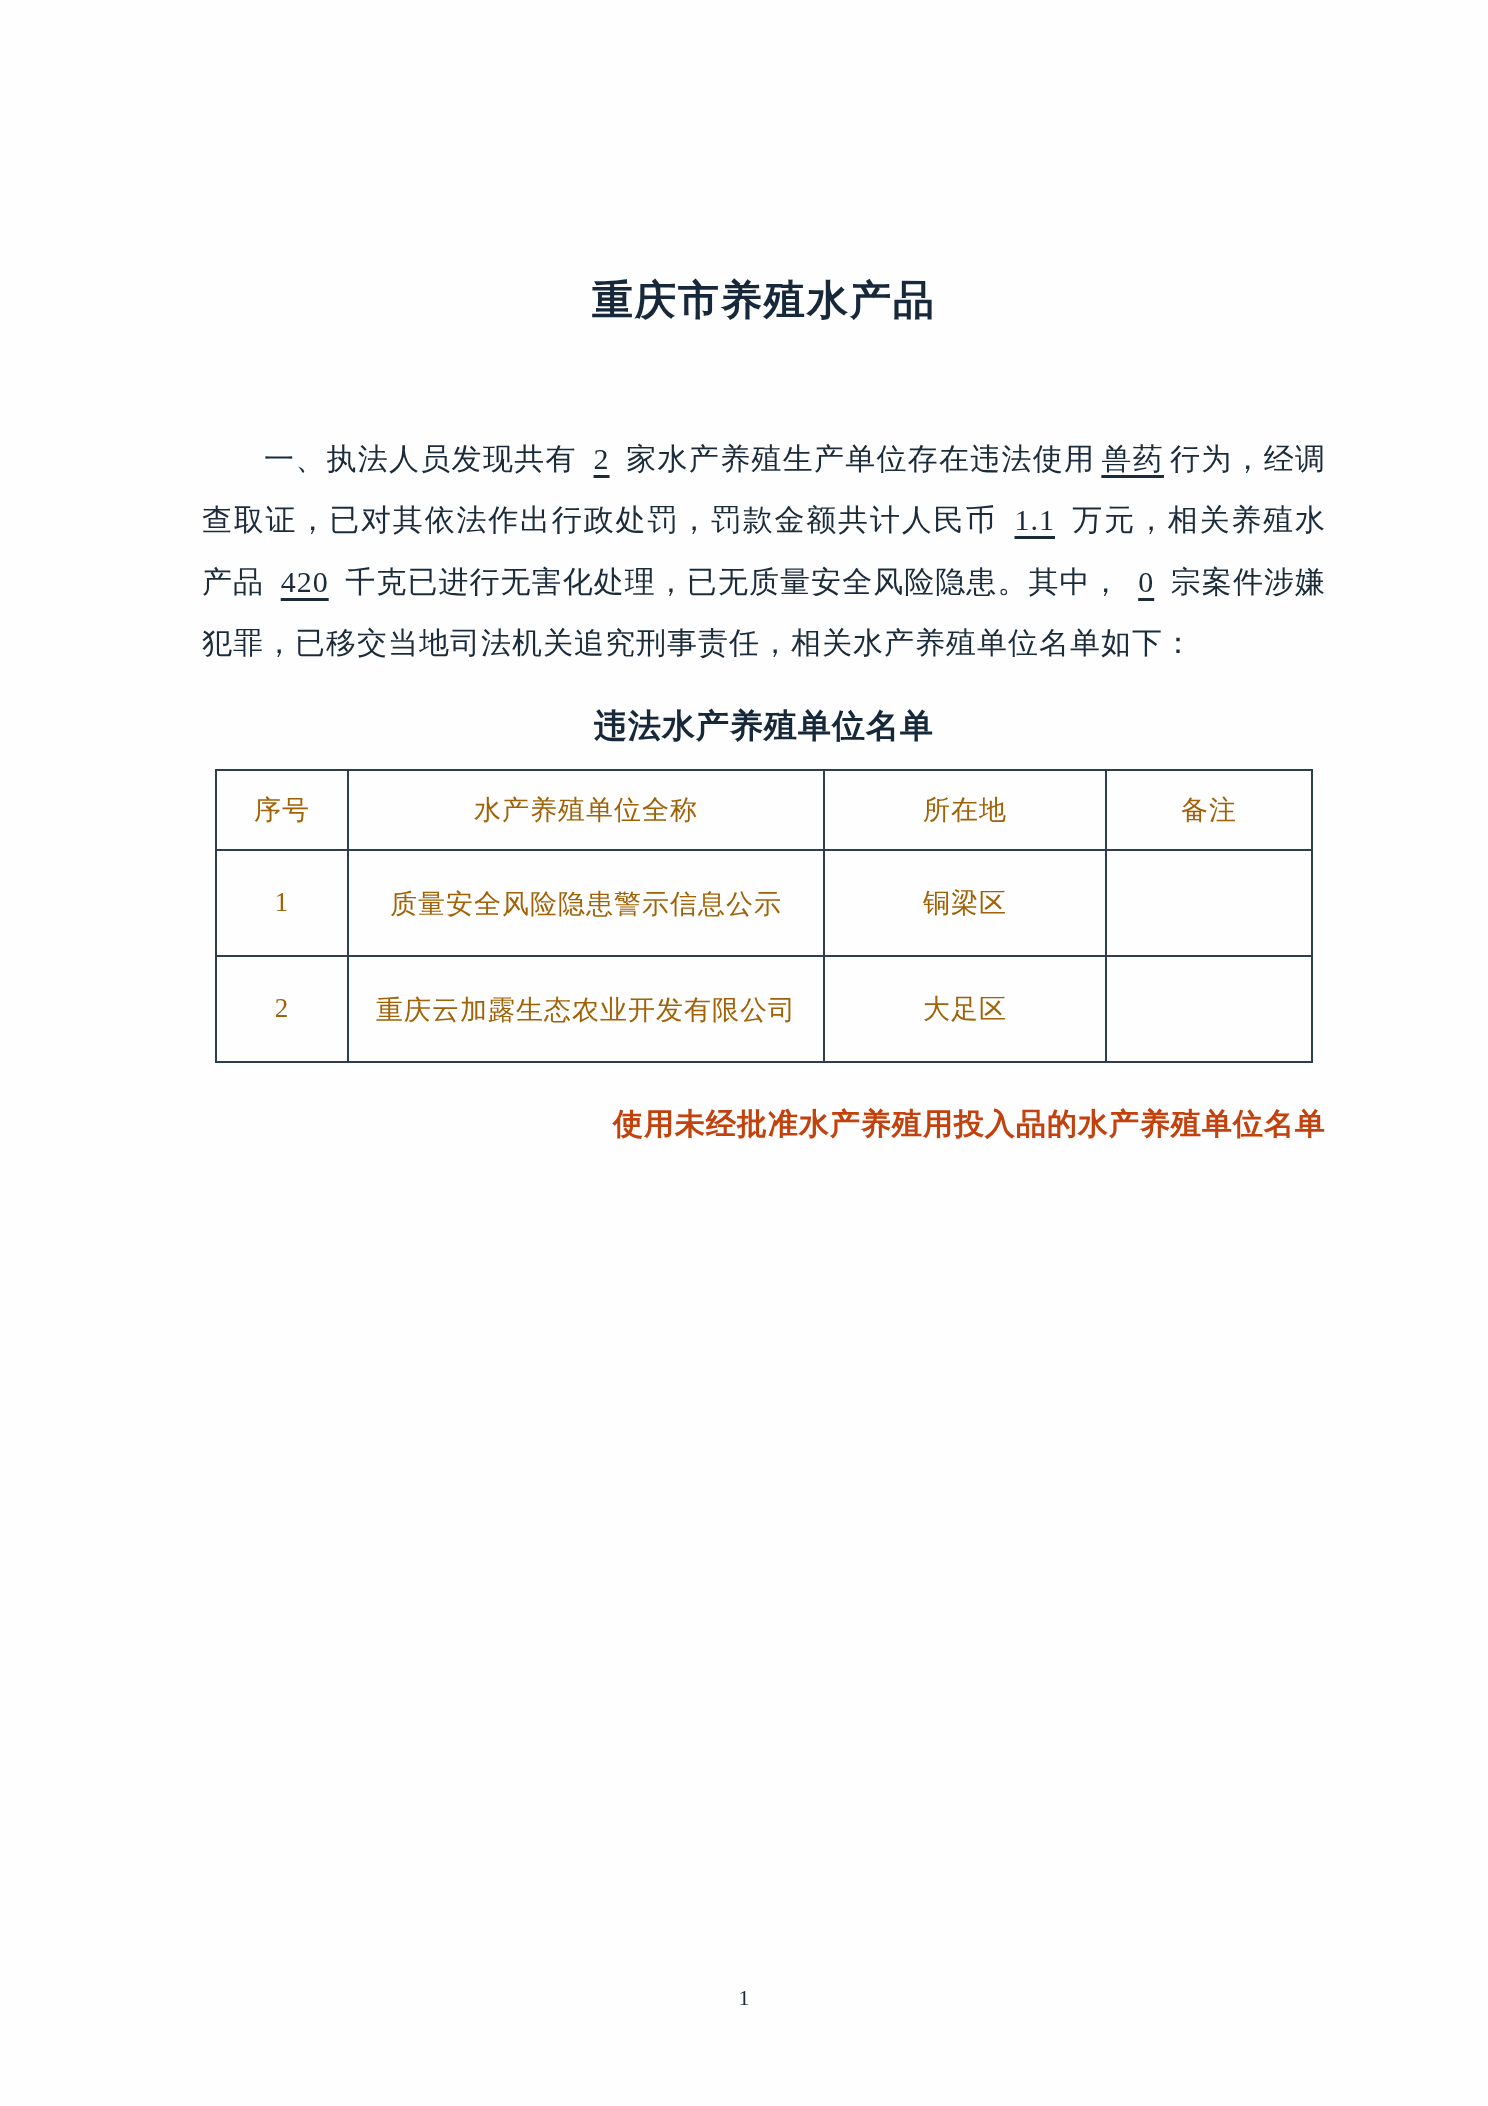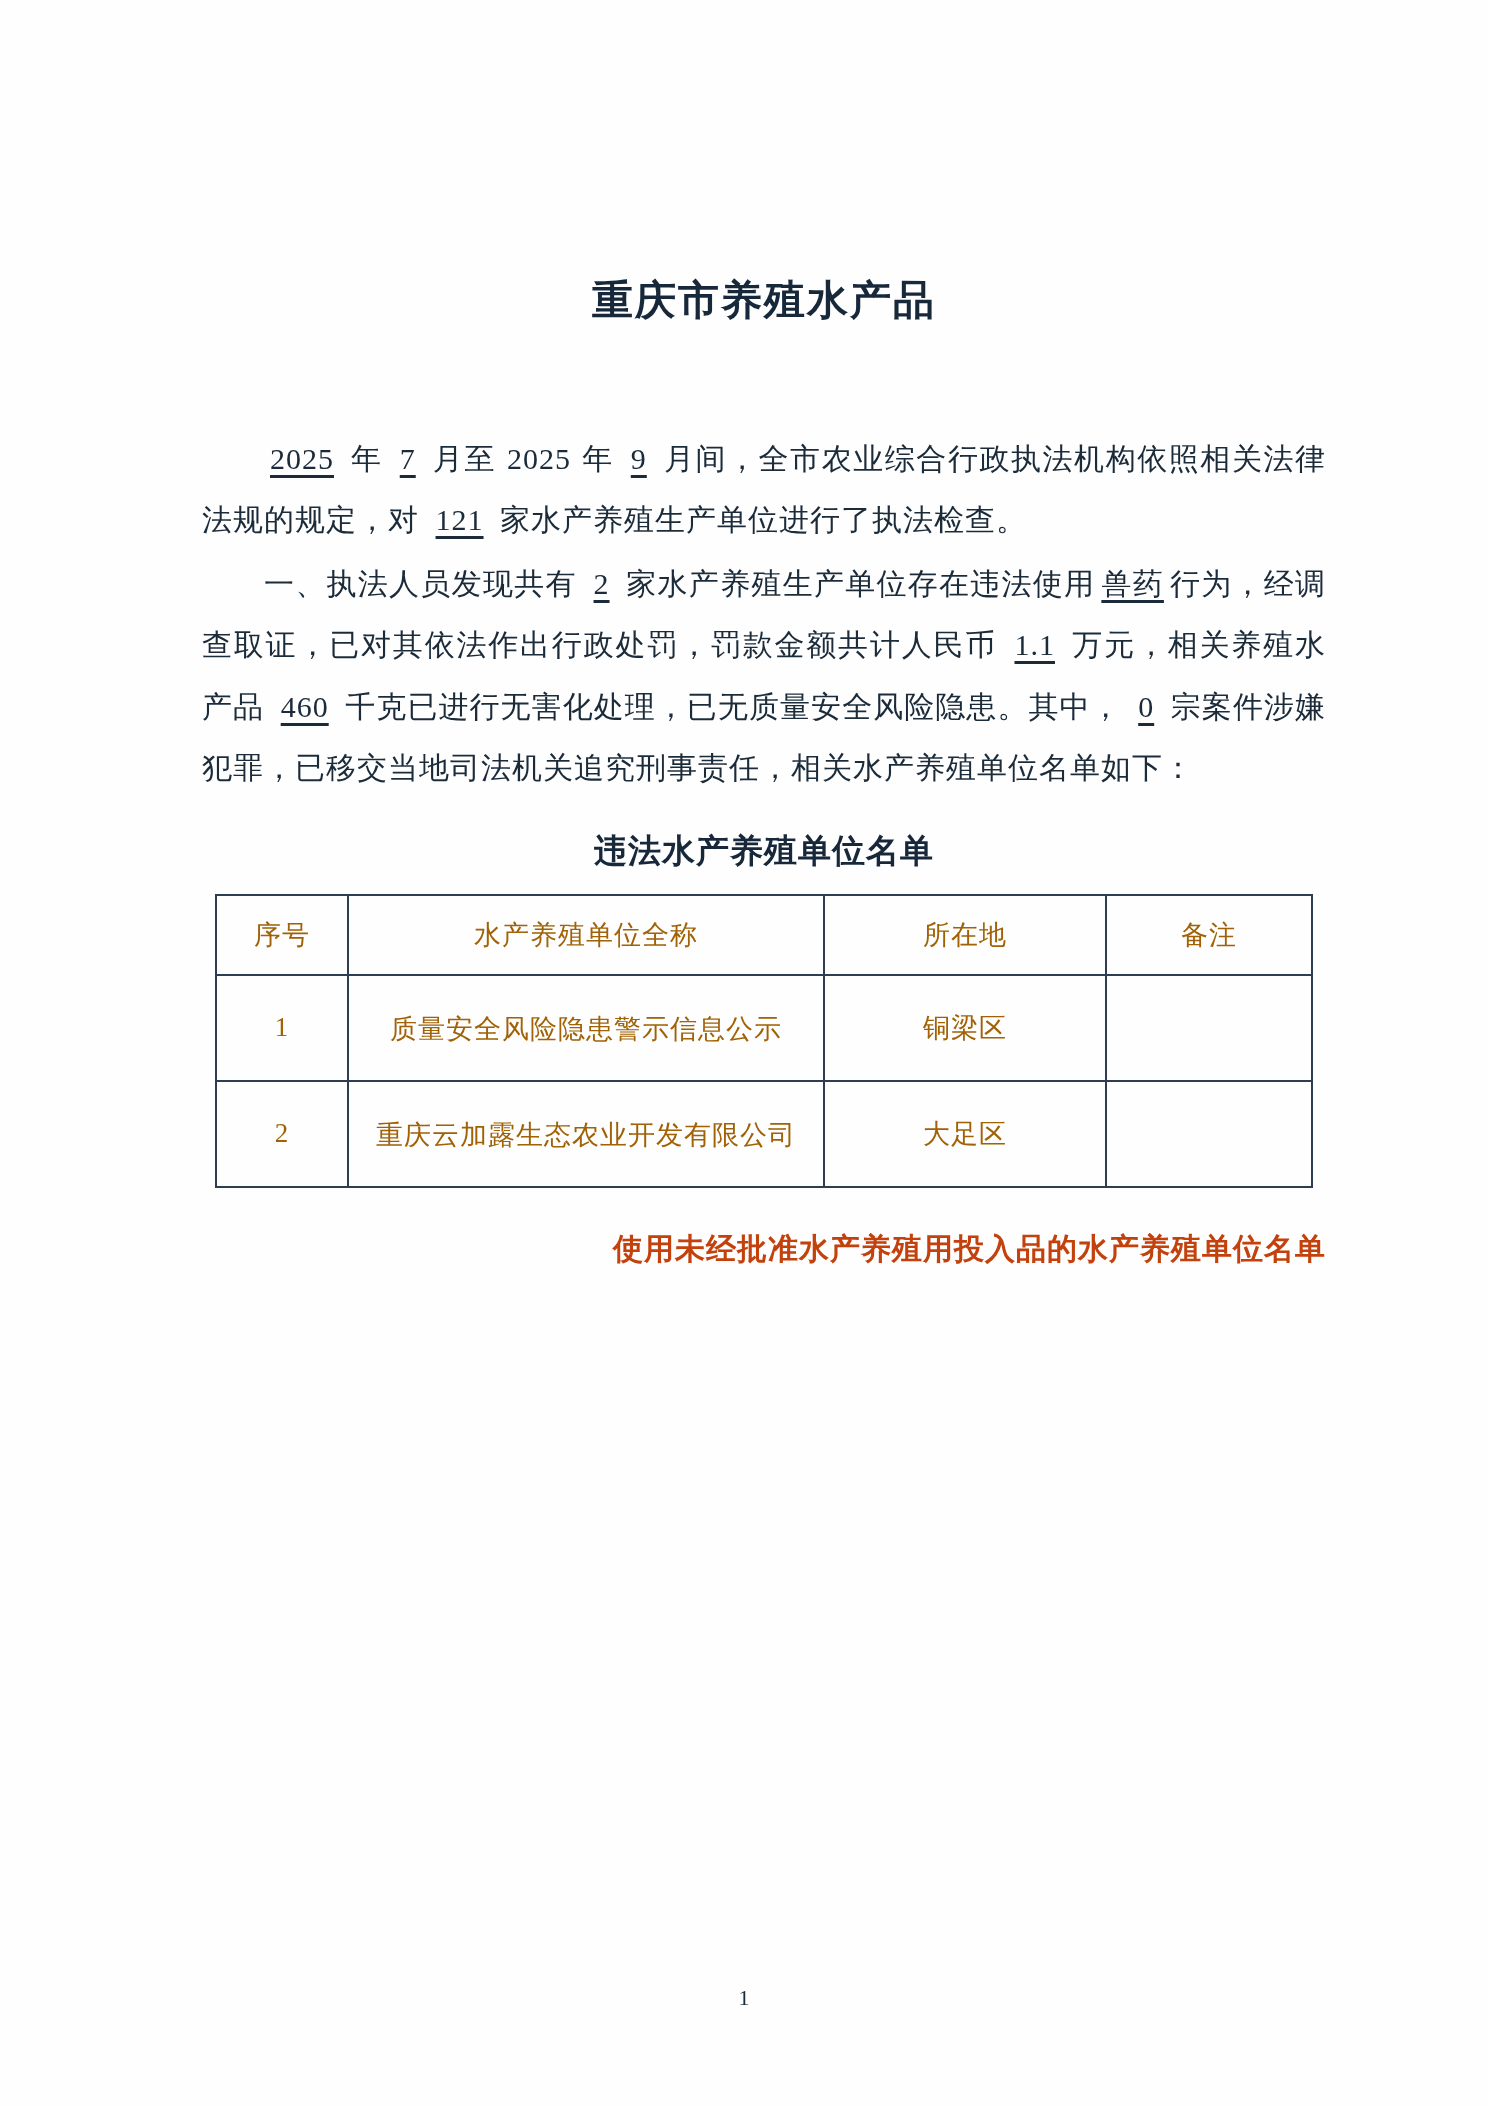--- a/index.html
+++ b/index.html
@@ -129,23 +129,22 @@
 
 <div class="page">
   <div class="content">
 
     <div class="doc-title">
       <span class="line1">重庆市养殖水产品</span>
     </div>
 
     <div class="body-text">
 
-      <p class="para"><span class="num u">2025</span><span> 年 </span><span class="num u">7</span><span> 月至 </span><span class="num">2025</span><span> 年 </span><span class="num u">9</span><span> 月间，全市农业综合行政执法机构依照相关法律法规的规定，对 </span><span class="num u">121</span><span> 家水产养殖生产单位进行了执法检查。</span></p>
 
-      <p class="para"><span>一、执法人员发现共有 </span><span class="num u">2</span><span> 家水产养殖生产单位存在违法使用</span><span class="u">兽药</span><span>行为，经调查取证，已对其依法作出行政处罚，罚款金额共计人民币 </span><span class="num u">1.1</span><span> 万元，相关养殖水产品 </span><span class="num u">460</span><span> 千克已进行无害化处理，已无质量安全风险隐患。其中， </span><span class="num u">0</span><span> 宗案件涉嫌犯罪，已移交当地司法机关追究刑事责任，相关水产养殖单位名单如下：</span></p>
+      <p class="para"><span>一、执法人员发现共有 </span><span class="num u">2</span><span> 家水产养殖生产单位存在违法使用</span><span class="u">兽药</span><span>行为，经调查取证，已对其依法作出行政处罚，罚款金额共计人民币 </span><span class="num u">1.1</span><span> 万元，相关养殖水产品 </span><span class="num u">420</span><span> 千克已进行无害化处理，已无质量安全风险隐患。其中， </span><span class="num u">0</span><span> 宗案件涉嫌犯罪，已移交当地司法机关追究刑事责任，相关水产养殖单位名单如下：</span></p>
 
       <div class="table-caption">违法水产养殖单位名单</div>
 
       <table class="listing">
         <thead>
           <tr>
             <th class="col-idx">序号</th>
             <th class="col-name">水产养殖单位全称</th>
             <th class="col-loc">所在地</th>
             <th class="col-note">备注</th>

